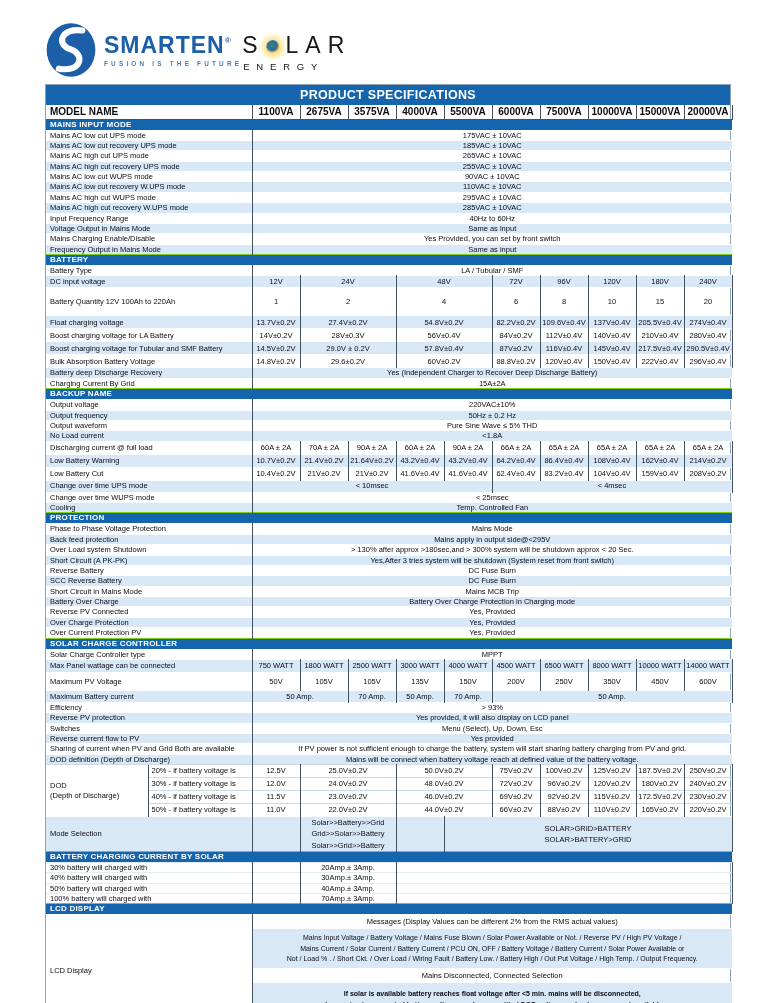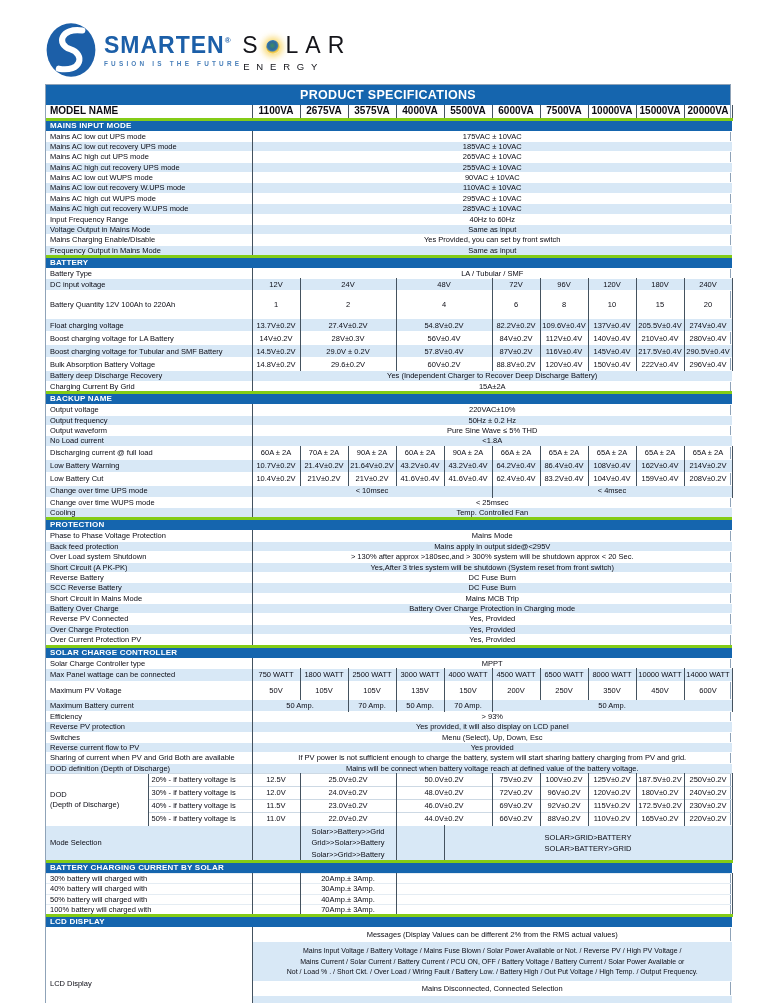--- a/index.html
+++ b/index.html
@@ -33,21 +33,21 @@
   td{font-size:7.5px; line-height:1.25; padding:0 1px; text-align:center; vertical-align:middle; border-top:1px solid rgba(255,255,255,.95); overflow:hidden;}
   tr.alt td{background:var(--alt);}
   td.lbl{text-align:left; padding-left:4px; white-space:nowrap; border-right:1px solid var(--grid);}
   td.sublbl{text-align:left; padding-left:3px; white-space:nowrap; border-left:1px solid var(--grid); border-right:1px solid var(--grid);}
   td.dodmain{text-align:left; padding-left:4px; white-space:nowrap;}
   td.gl{border-left:1px solid var(--grid); border-right:1px solid var(--grid);}
   td.v div{line-height:1.5; white-space:nowrap;}
   td.sm{font-size:7px;}
   td.b{font-weight:bold;}
   tr.secrow{height:11px;}
-  tr.secrow td{background:var(--blue); color:#fff; font-weight:bold; font-size:8px; text-align:left; padding-left:4px; letter-spacing:.2px; border-top:3px solid #84cc16;}
+  tr.secrow td{background:var(--blue); color:#fff; font-weight:bold; font-size:8px; text-align:left; padding-left:4px; letter-spacing:.2px; border-top:1px solid #84cc16;}
   tr.modelrow{height:14px;}
   tr.modelrow td{font-weight:bold; font-size:10px; border-bottom:1px solid var(--grid); border-top:none;}
   tr.dodline td{border-top:1px solid #cdd9e4;}
   tr.chgline td{border-top:1px solid #e4ecf3;}
 </style>
 </head>
 <body>
 
 <div class="page">
 

